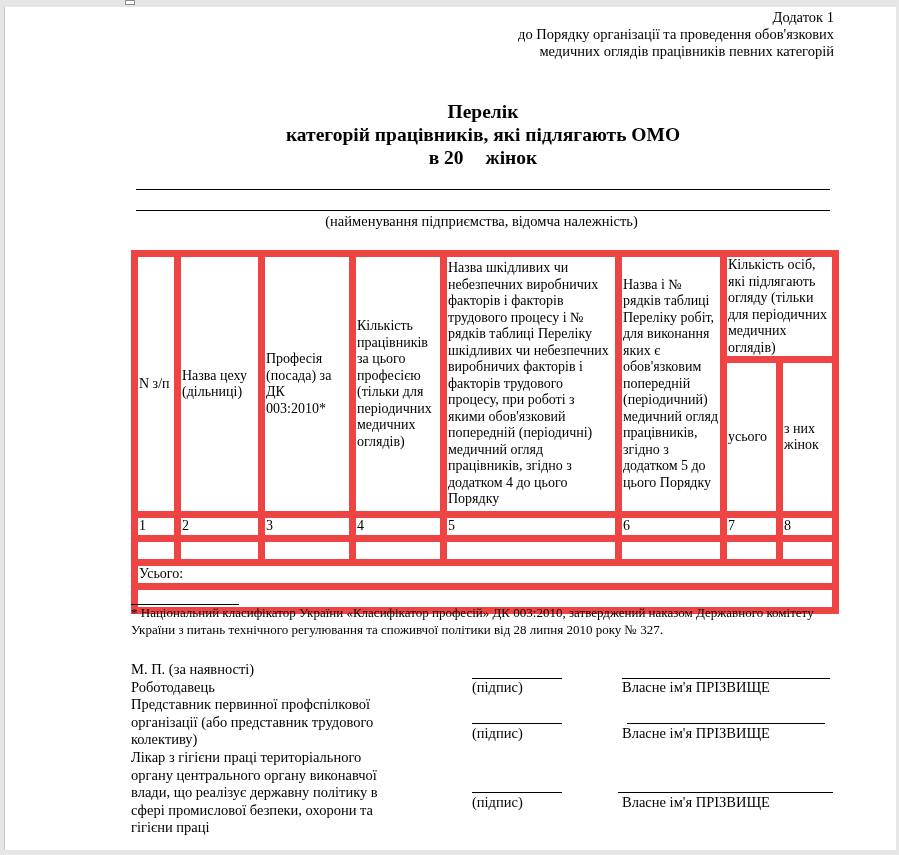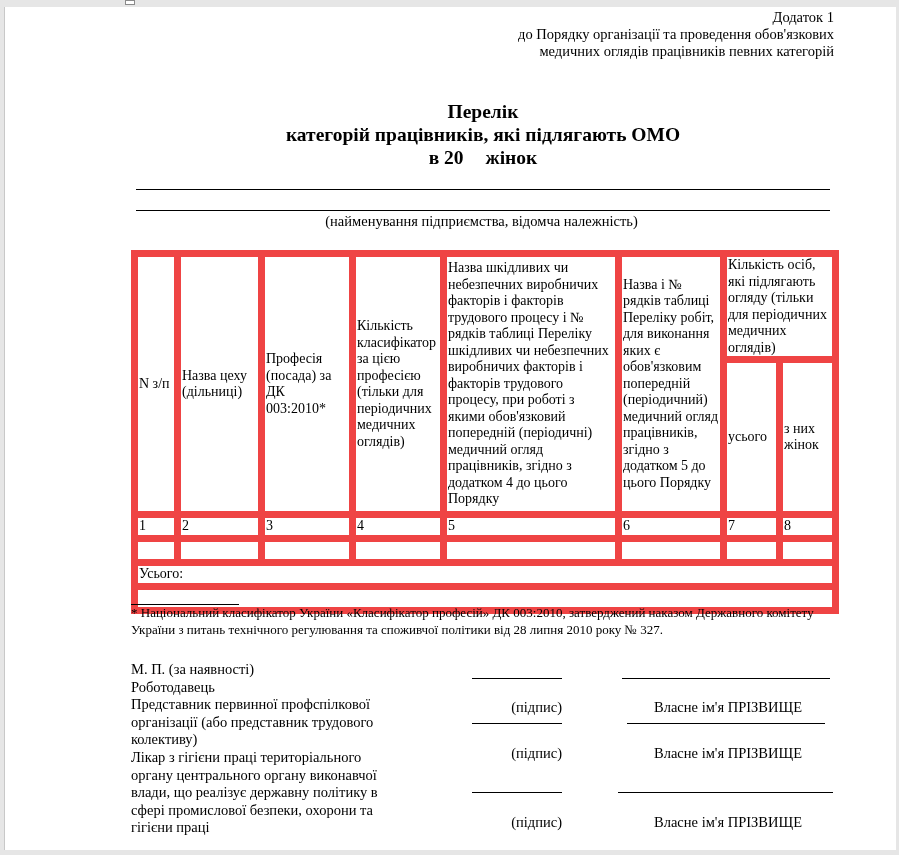--- a/index.html
+++ b/index.html
@@ -53,21 +53,21 @@
     .footnote {
       position: absolute; left: 131px; top: 604px; width: 700px;
       font-size: 13px; line-height: 17px;
     }
     .sig-label {
       position: absolute; left: 131px; width: 265px;
       font-size: 14.5px; line-height: 17.5px;
     }
     .sig-line { position: absolute; border-top: 1px solid #000; height: 0; }
     .sig-cap {
-      position: absolute; font-size: 14.5px; line-height: 17px; text-align: right; margin-top: 20px;
+      position: absolute; font-size: 14.5px; line-height: 17px; text-align: left;
     }
   </style>
 </head>
 <body>
 
 <div class="handle"></div>
 
 <div class="page"></div>
 
 <div class="appendix">
@@ -97,21 +97,21 @@
     <col style="width:175px">
     <col style="width:105px">
     <col style="width:56px">
     <col style="width:56px">
   </colgroup>
   <tbody>
       <tr style="height:105px;">
     <td rowspan="2">N з/п</td>
     <td rowspan="2">Назва цеху (дільниці)</td>
     <td rowspan="2">Професія (посада) за ДК 003:2010*</td>
-    <td rowspan="2">Кількість класифікатор за цією професією (тільки для періодичних медичних оглядів)</td>
+    <td rowspan="2">Кількість працівників за цього професією (тільки для періодичних медичних оглядів)</td>
     <td rowspan="2">Назва шкідливих чи небезпечних виробничих факторів і факторів трудового процесу і № рядків таблиці Переліку шкідливих чи небезпечних виробничих факторів і факторів трудового процесу, при роботі з якими обов'язковий попередній (періодичні) медичний огляд працівників, згідно з додатком 4 до цього Порядку</td>
     <td rowspan="2">Назва і № рядків таблиці Переліку робіт, для виконання яких є обов'язковим попередній (періодичний) медичний огляд працівників, згідно з додатком 5 до цього Порядку</td>
     <td colspan="2" class="top">Кількість осіб, які підлягають огляду (тільки для періодичних медичних оглядів)</td>
   </tr>
   <tr style="height:155px;">
     <td>усього</td>
     <td>з них жінок</td>
   </tr>
   <tr class="num">
     <td>1</td>

